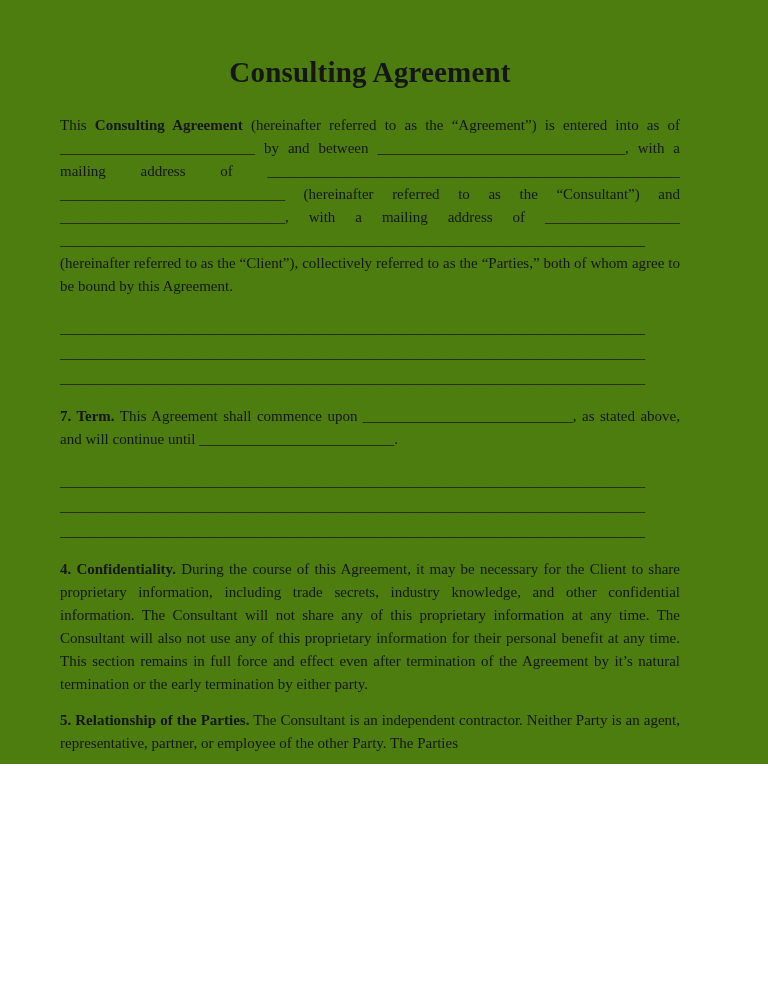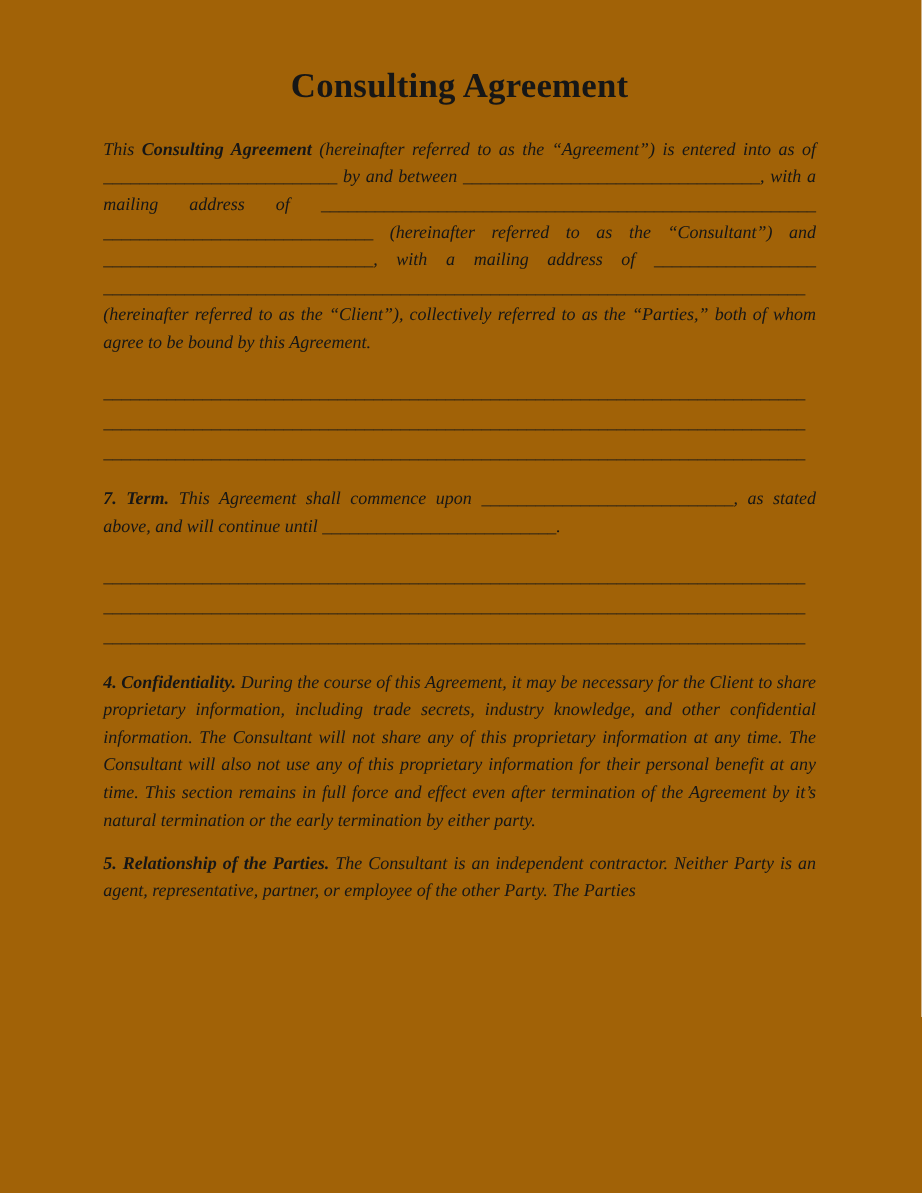--- a/index.html
+++ b/index.html
@@ -3,42 +3,41 @@
 <meta charset="utf-8">
 <style>
   html, body {
     margin: 0;
     padding: 0;
     background: #ffffff;
   }
   .page {
     position: relative;
     width: 768px;
-    height: 994px;
+    height: 764px;
     box-sizing: border-box;
-    background: #a16207;
+    background: #4d7c0f;
     color: #161616;
     font-family: "Liberation Serif", "DejaVu Serif", serif;
     font-size: 15px;
     line-height: 23px;
-    padding: 54px 88px 0 86px;
+    padding: 54px 88px 0 60px;
     overflow: hidden;
   }
   .title {
     font-size: 29px;
     line-height: 36px;
     font-weight: bold;
     text-align: center;
     margin: 0 0 24px 0;
     letter-spacing: 0.2px;
   }
   .doc-body p.para {
     margin: 0 0 13px 0;
     text-align: justify;
-    font-style: italic;
   }
   .doc-body .b {
     font-weight: bold;
   }
   .doc-body .blank {
     letter-spacing: 0;
     white-space: normal;
   }
   .doc-body .blank-group {
     margin: 18px 0 14px 0;

